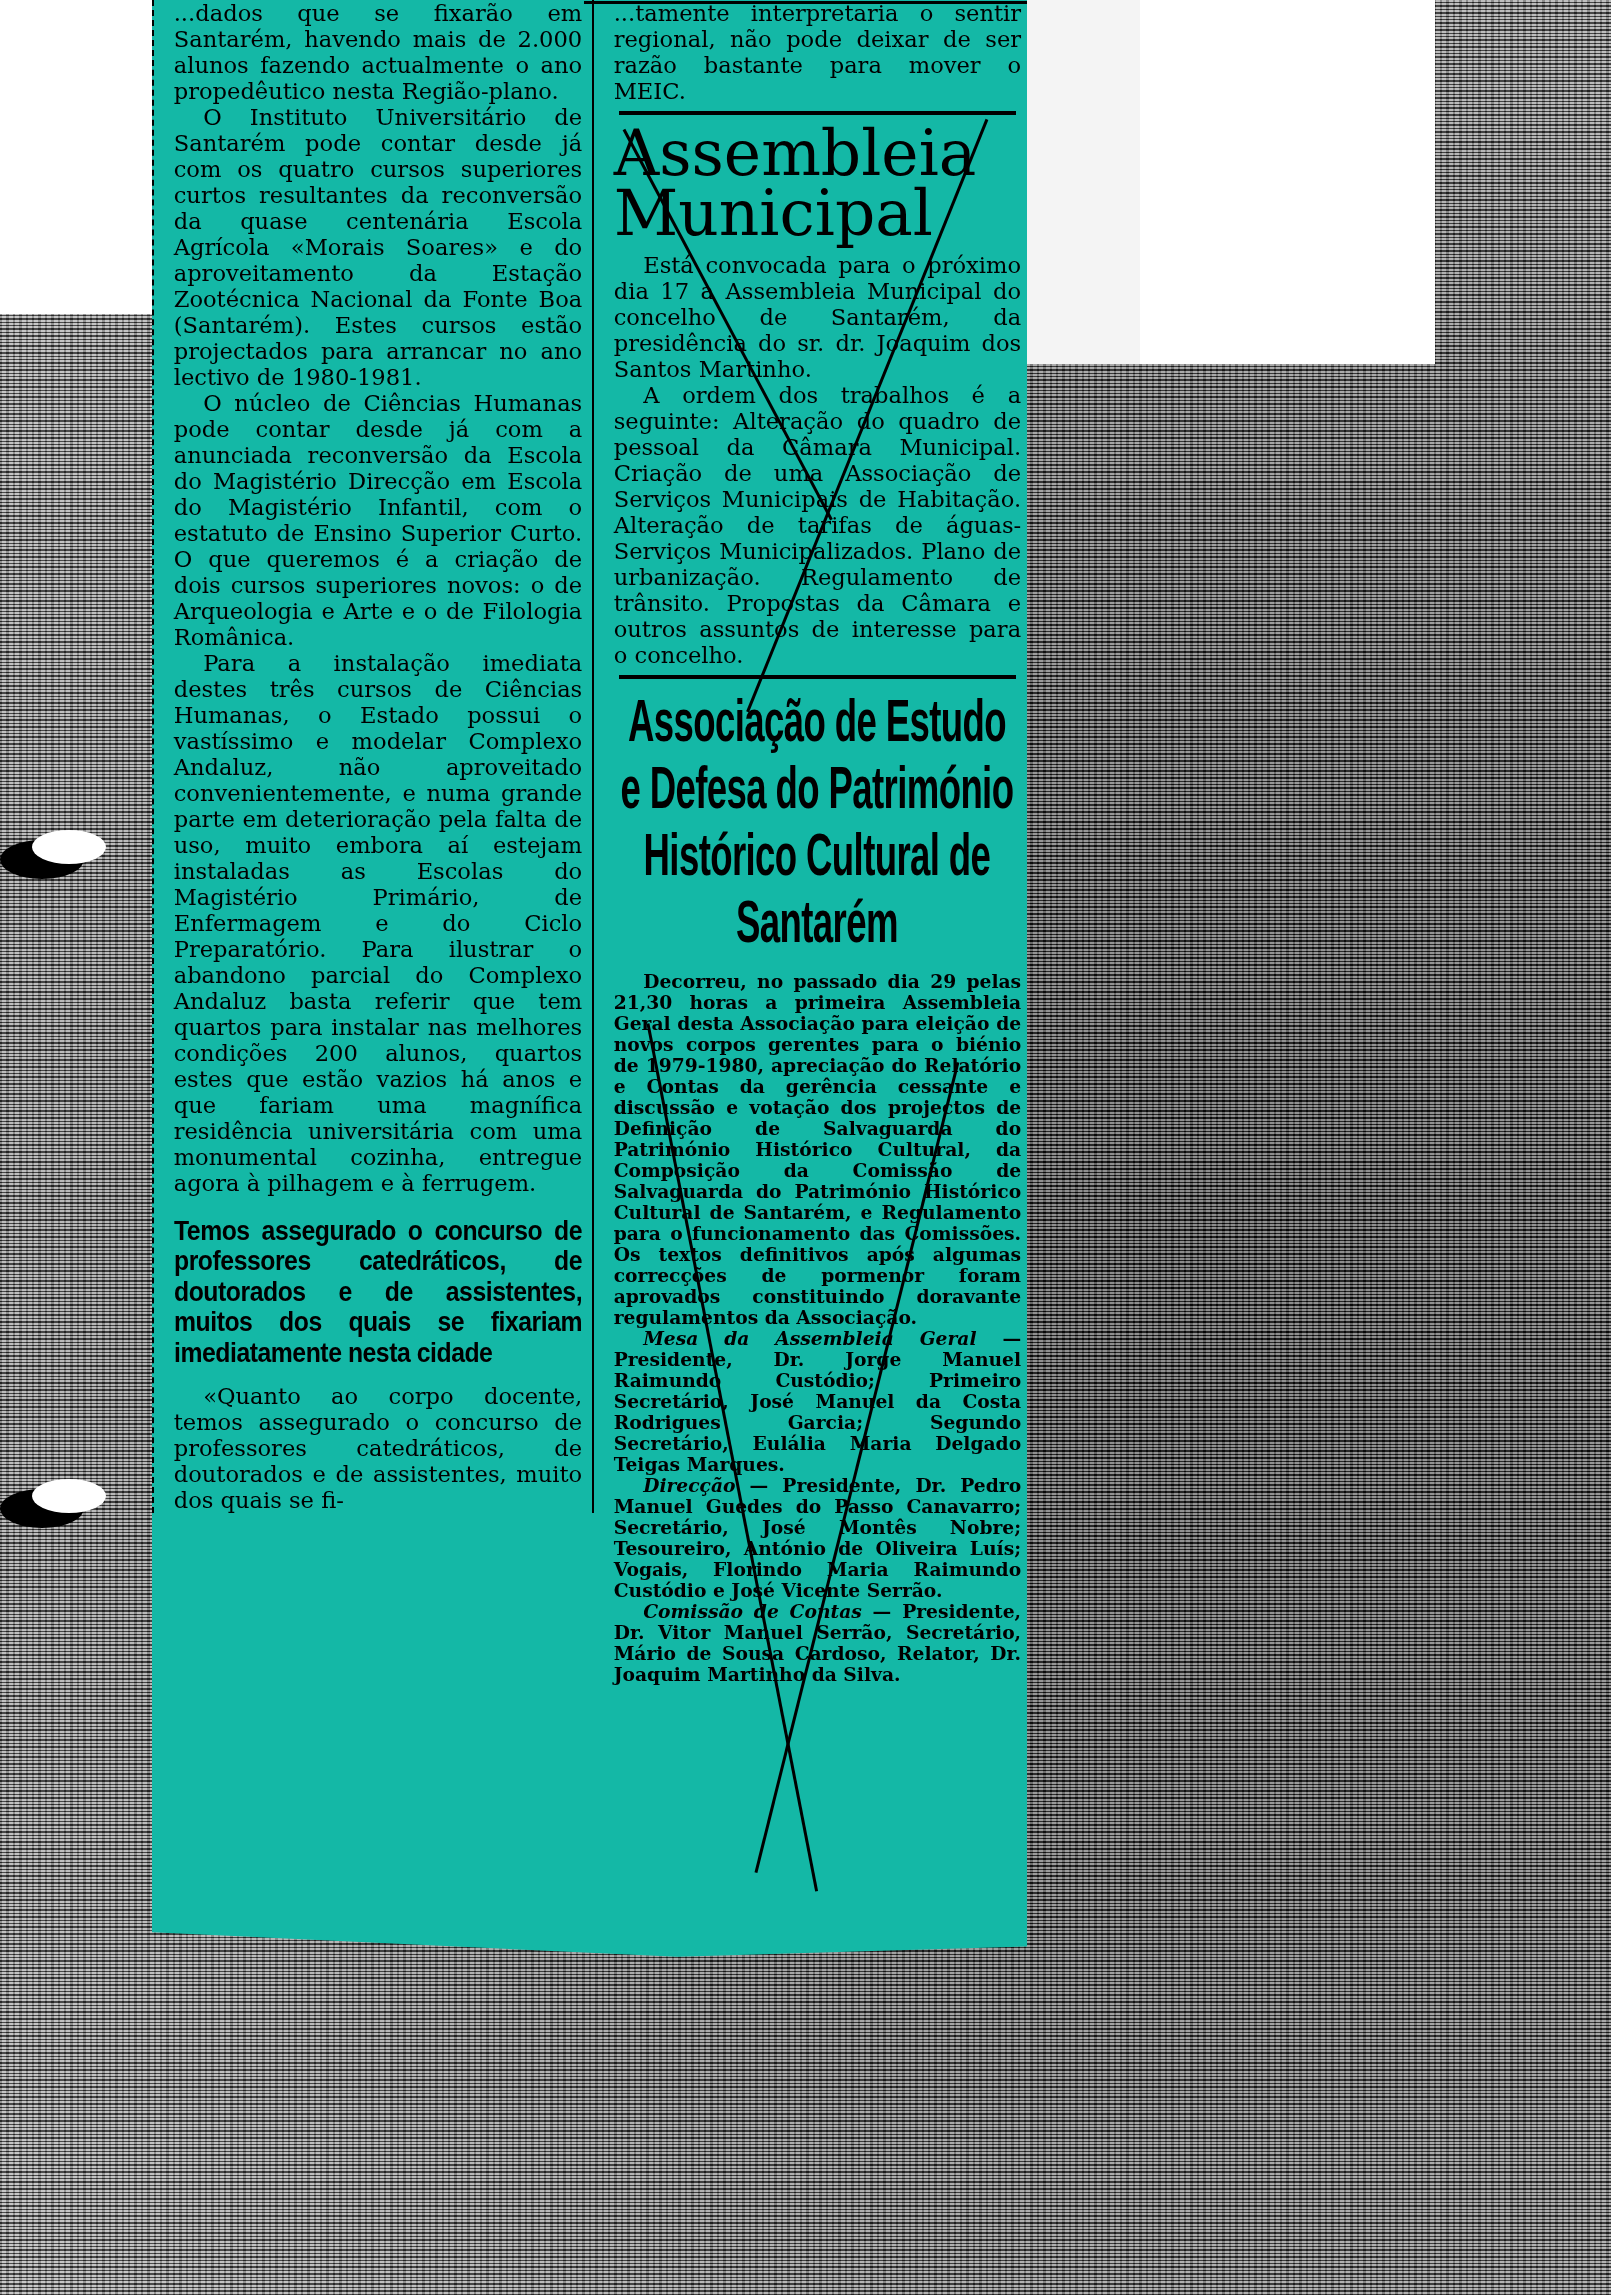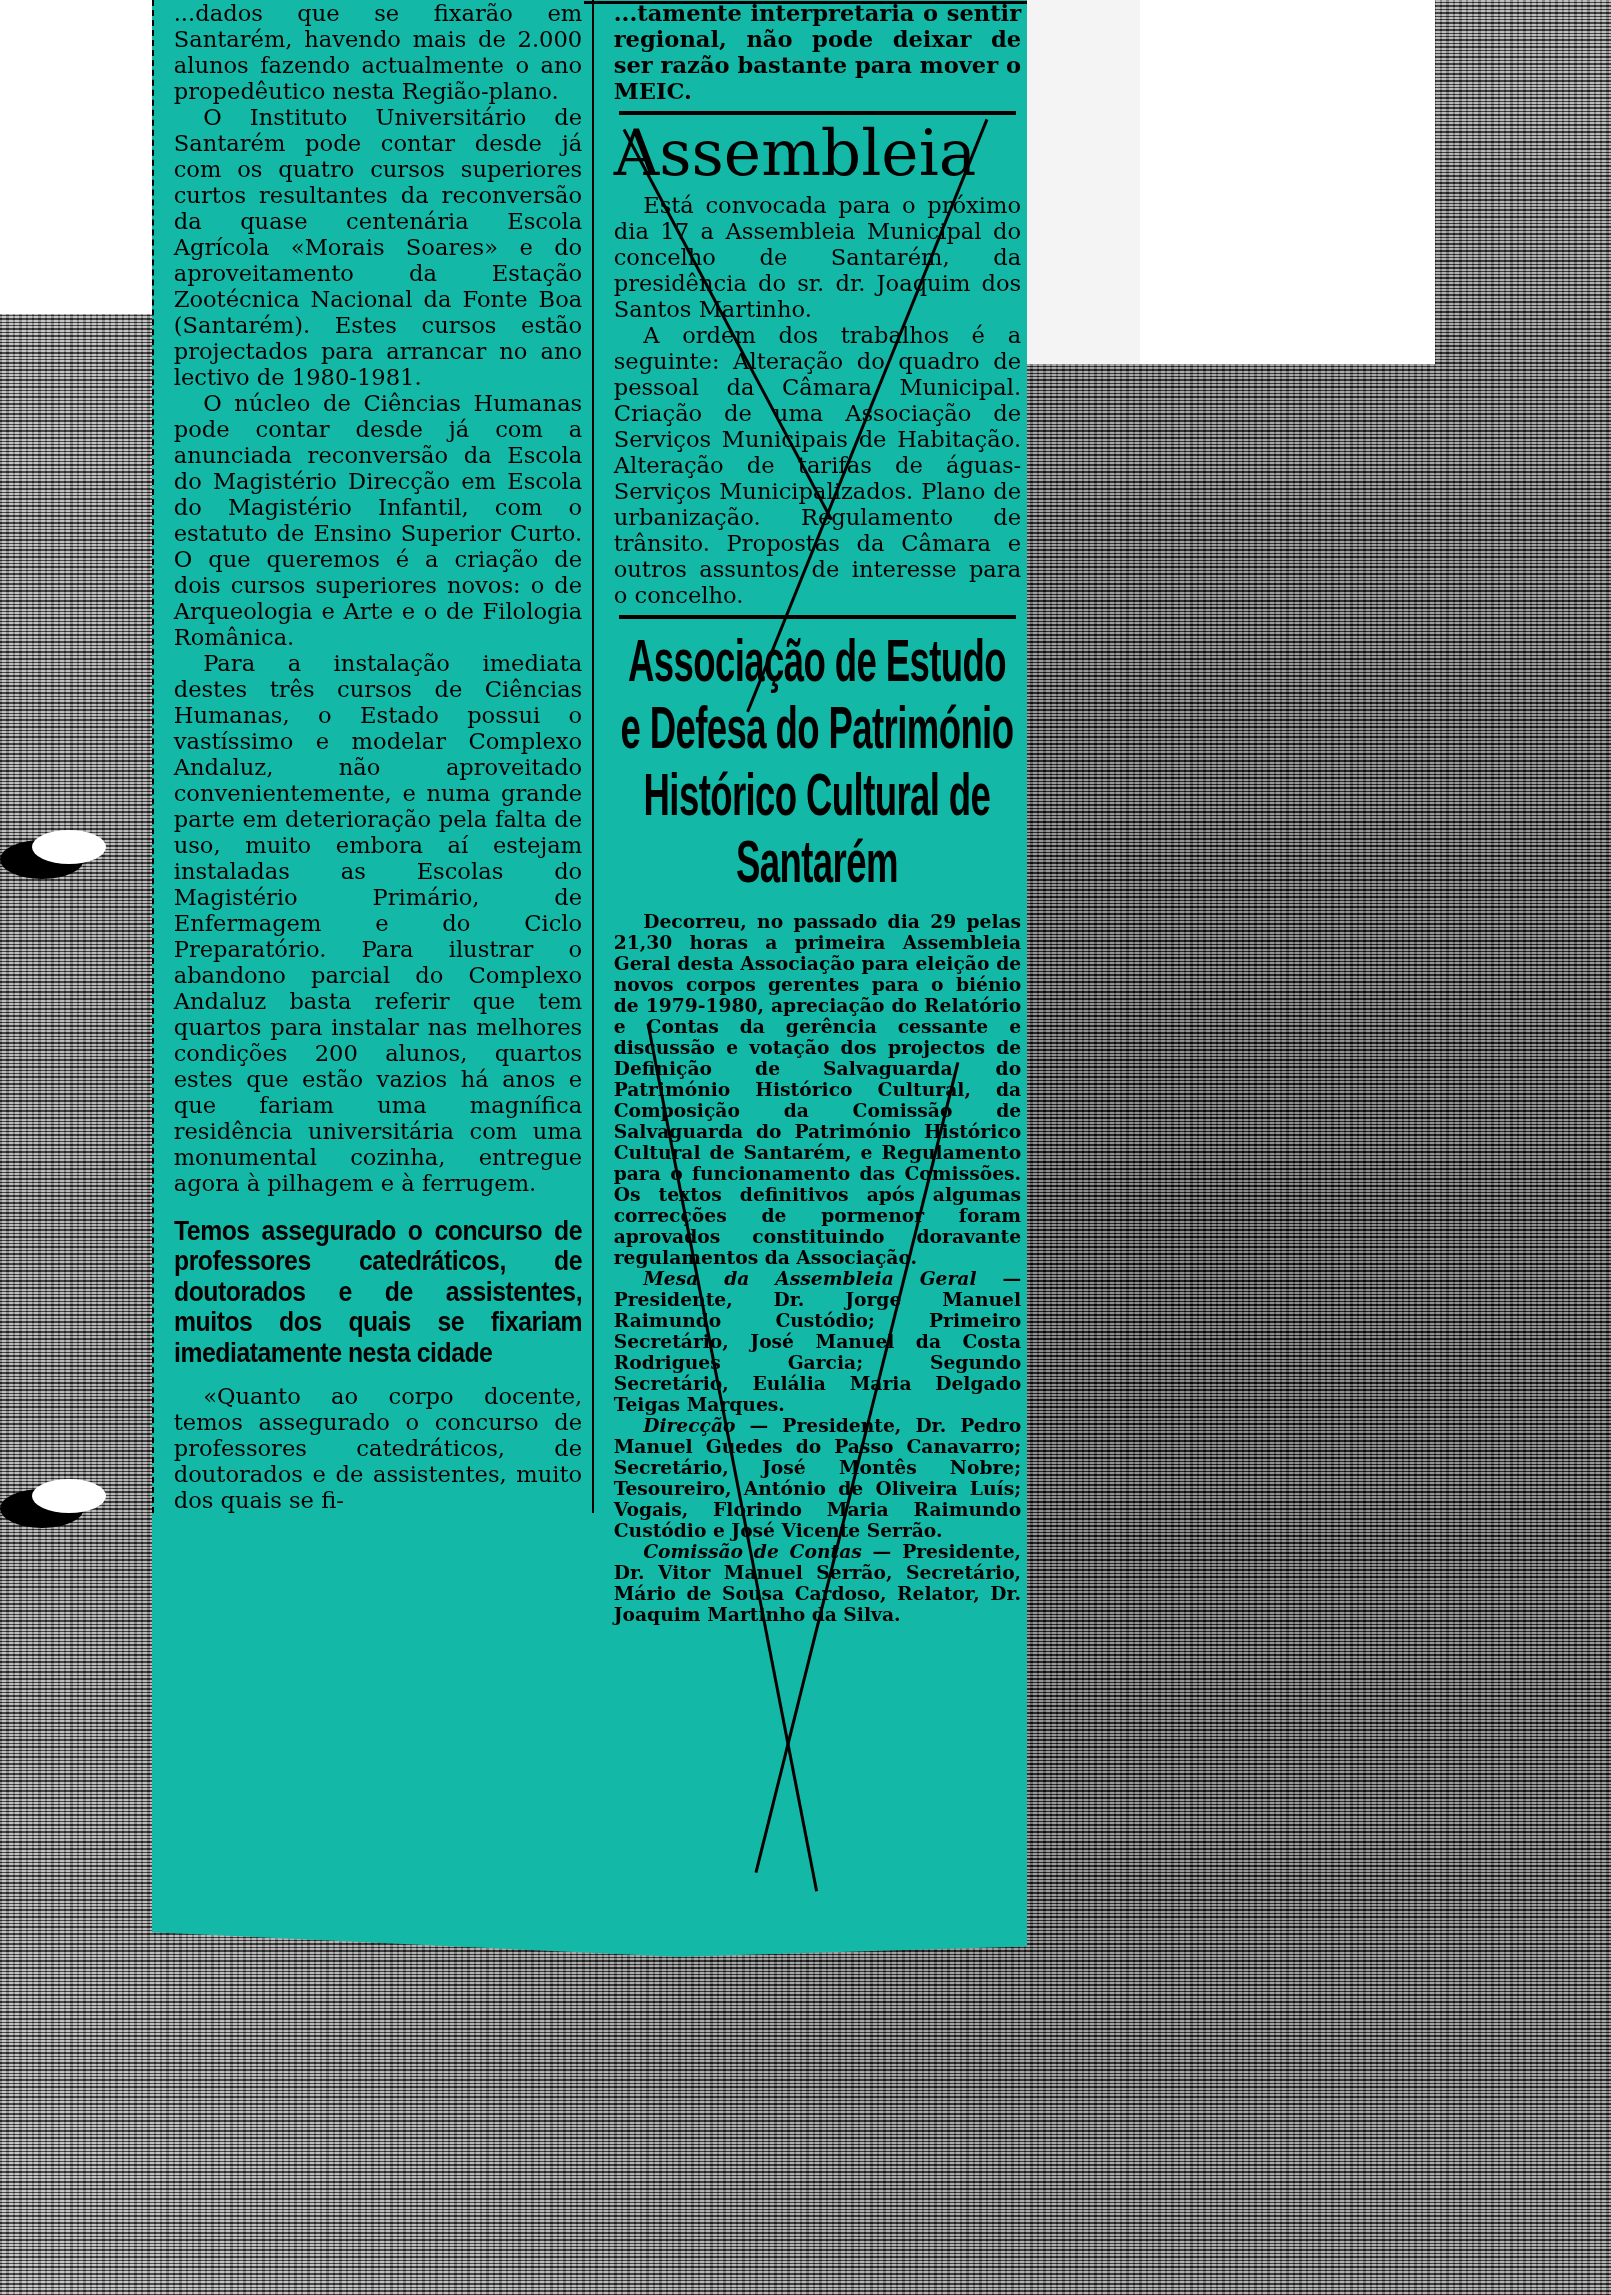--- a/index.html
+++ b/index.html
@@ -42,21 +42,21 @@
   }
   .col {
     position:absolute; top:0;
     font-size:22.6px; line-height:26px; text-align:justify;
   }
   .col-left { left:0; width:442px; padding:0 9.8px 0 19.7px; box-sizing:border-box;
     border-left:2.9px dashed #000; border-right:2.9px solid #000; }
   .col-right { left:447px; width:427px; padding:0 4.9px 0 14.7px; box-sizing:border-box; }
   .col p { margin:0; text-indent:0; }
   .col p.indent { text-indent:29.5px; }
-  .bold { font-weight:bold; }
+  .bold { font-weight:normal; }
   .italic { font-style:italic; }
   .top-rule { position:absolute; left:432px; top:1px; width:540px; height:2.5px; background:#000; }
   .section-rule { height:3.9px; background:#000; margin:6.9px 4.9px 8.8px 4.9px; }
 
   .subhead {
     font-family:"Liberation Sans", sans-serif; font-weight:bold;
     font-size:27.5px; line-height:30.5px; text-align:justify;
     margin:19.7px 0 14.7px 0; letter-spacing:-0.5px; transform:scaleX(0.9); transform-origin:left;
     width:111%;
   }
@@ -102,20 +102,21 @@
     <p class="indent">«Quanto ao corpo docente, temos assegurado o concurso de professores catedráticos, de doutorados e de assistentes, muito dos quais se fi-</p>
   </div>
 
   <div class="col col-right">
     <p class="bold">...tamente interpretaria o sentir regional, não pode deixar de ser razão bastante para mover o MEIC.</p>
     <div class="section-rule"></div>
 
     <div>
       <div class="headline-assembleia">
         <div>Assembleia</div>
+        <div>Municipal</div>
       </div>
       <p class="indent">Está convocada para o próximo dia 17 a Assembleia Municipal do concelho de Santarém, da presidência do sr. dr. Joaquim dos Santos Martinho.</p>
       <p class="indent">A ordem dos trabalhos é a seguinte: Alteração do quadro de pessoal da Câmara Municipal. Criação de uma Associação de Serviços Municipais de Habitação. Alteração de tarifas de águas-Serviços Municipalizados. Plano de urbanização. Regulamento de trânsito. Propostas da Câmara e outros assuntos de interesse para o concelho.</p>
     </div>
 
     <div class="section-rule"></div>
 
     <div>
       <div class="headline-associacao">Associação de Estudo e Defesa do Património Histórico Cultural de Santarém</div>
       <div class="small dense" style="margin-top:14.7px;">

